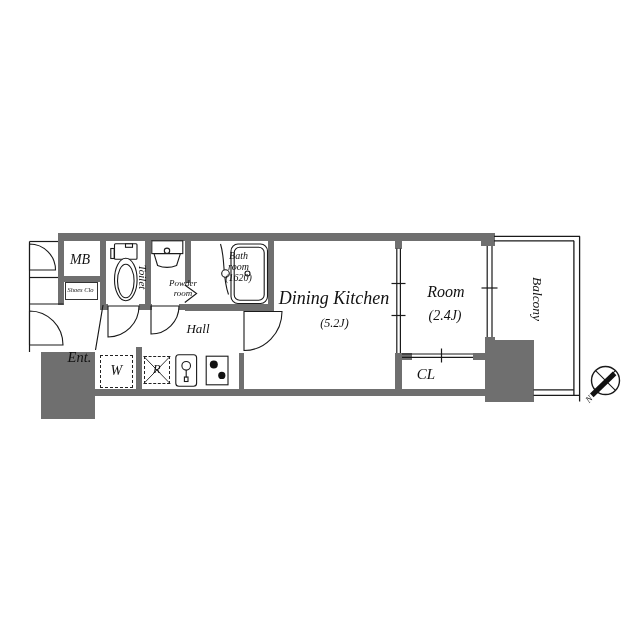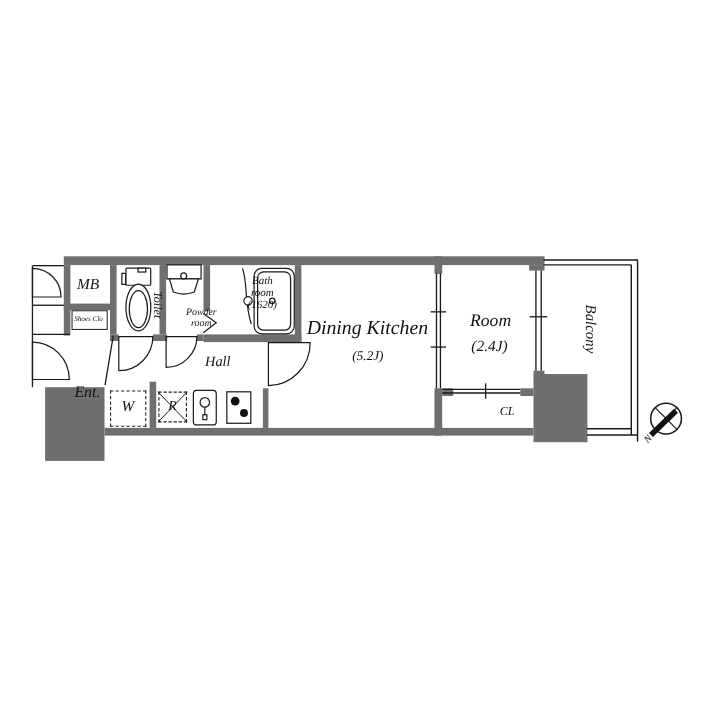--- a/index.html
+++ b/index.html
@@ -150,17 +150,17 @@
   <div class="lbl" style="left:206.5px;top:267px;font-size:10px;margin-left:32px;">
     <span>Bath</span><br>
     <span>room</span><br>
     <span>(1620)</span>
   </div>
   <div class="lbl" style="left:198px;top:329px;font-size:13px;">Hall</div>
   <div class="lbl" style="left:334px;top:298px;font-size:18px;">Dining Kitchen</div>
   <div class="lbl" style="left:334.5px;top:323.5px;font-size:12px;">(5.2J)</div>
   <div class="lbl" style="left:446px;top:292px;font-size:16px;">Room</div>
   <div class="lbl" style="left:445px;top:315.5px;font-size:14px;">(2.4J)</div>
-  <div class="lbl" style="left:461px;top:373.5px;font-size:11px;">CL</div>
+  <div class="lbl" style="left:426px;top:373.5px;font-size:15px;">CL</div>
   <div class="lbl vert" style="left:536.5px;top:299px;font-size:13.5px;">Balcony</div>
   <div class="lbl" style="left:588.5px;top:398.5px;font-size:9px;transform:translate(-50%,-50%) rotate(-45deg);">N</div>
 
 </div>
 
 </body></html>

